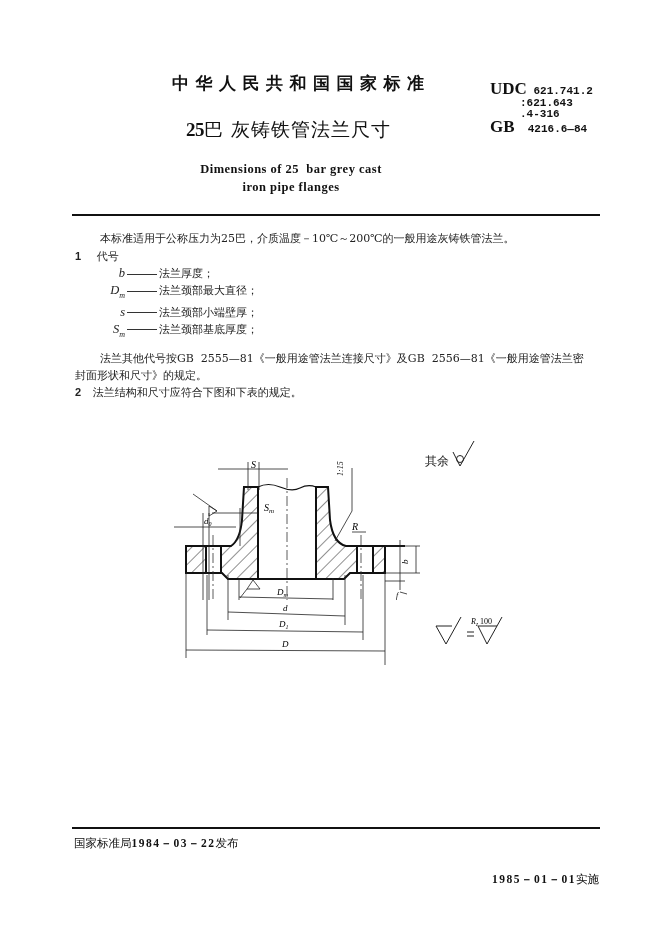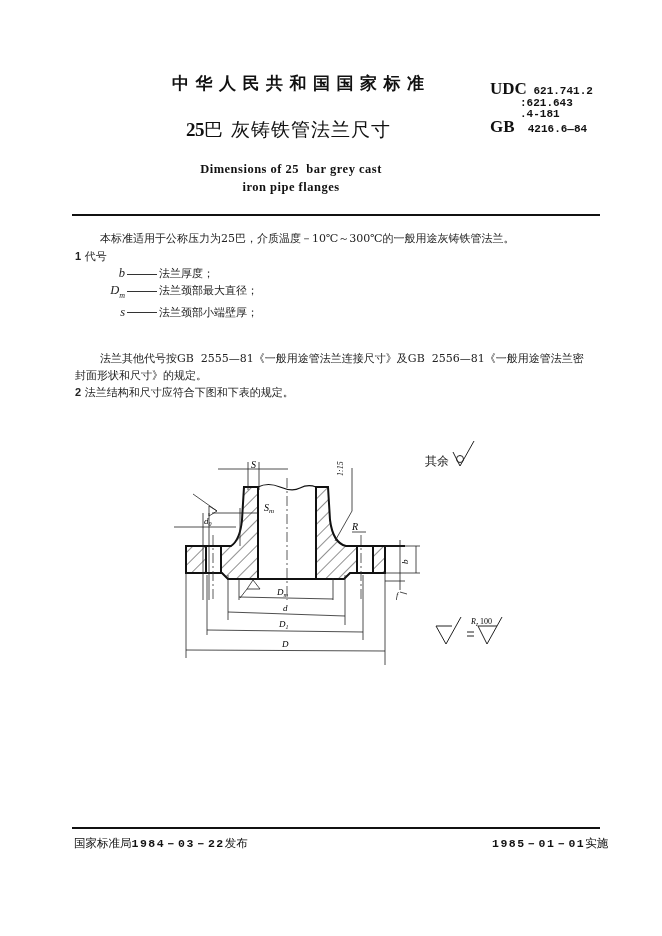--- a/index.html
+++ b/index.html
@@ -13,64 +13,65 @@
   .udc { left:490px; top:83px; font-family:"Liberation Mono", monospace; font-weight:bold; font-size:11px; line-height:11.5px; white-space:pre; }
   .udc .lbl { font-family:"Liberation Serif", serif; font-size:17px; }
   .rule-top { left:72px; top:214px; width:528px; height:1.6px; background:#111; }
   .rule-bottom { left:72px; top:827px; width:528px; height:1.6px; background:#111; }
   .body-text { font-family:"DejaVu Serif", serif; font-size:11px; color:#222; white-space:nowrap; }
   .sec-num { font-family:"Liberation Sans", sans-serif; font-weight:bold; font-size:11px; }
   .sym { font-family:"Liberation Serif", serif; font-style:italic; font-size:12.5px; display:inline-block; text-align:right; }
   .sym sub { font-size:8px; }
   .dash { display:inline-block; width:30px; border-top:1px solid #333; vertical-align:middle; margin:0 2px 0 2px; }
   .footer-left { left:74px; top:836px; font-family:"DejaVu Sans", sans-serif; font-size:11.5px; white-space:nowrap; }
-  .footer-right { left:492px; top:836px; font-family:"DejaVu Sans", sans-serif; font-size:11.5px; white-space:nowrap; }
-  .footer-left .d, .footer-right .d { font-family:Liberation Mono, monospace; font-weight:bold; letter-spacing:1.5px; }
+  .footer-right { left:492px; top:872px; font-family:"DejaVu Sans", sans-serif; font-size:11.5px; white-space:nowrap; }
+  .footer-left .d, .footer-right .d { font-family:Liberation Serif, serif; font-weight:bold; letter-spacing:1.5px; }
   svg text { font-family:"Liberation Serif", serif; font-style:italic; }
 </style>
 </head>
 <body>
 
 <div class="abs header-cn">中华人民共和国国家标准</div>
 
 <div class="abs title">
   <span class="num">25</span><span>巴 灰铸铁管法兰尺寸</span>
 </div>
 
 <div class="abs title-en">
   <div style="white-space:pre;">Dimensions of 25  bar grey cast</div>
   <div>iron pipe flanges</div>
 </div>
 
 <div class="abs udc"><span class="lbl">UDC</span> <span>621.741.2</span>
 <span style="padding-left:30px;display:inline-block">:621.643</span>
-<span style="padding-left:30px;display:inline-block">.4-181</span>
+<span style="padding-left:30px;display:inline-block">.4-316</span>
 <span class="lbl">GB</span>  <span>4216.6—84</span></div>
 
 <div class="abs rule-top"></div>
 
-<div class="abs body-text" style="left:100px; top:231px;">本标准适用于公称压力为25巴，介质温度－10℃～300℃的一般用途灰铸铁管法兰。</div>
+<div class="abs body-text" style="left:100px; top:231px;">本标准适用于公称压力为25巴，介质温度－10℃～200℃的一般用途灰铸铁管法兰。</div>
 
 <div class="abs body-text" style="left:75px; top:249px;">
   <span class="sec-num">1</span>
-  <span style="">代号</span>
+  <span style="margin-left:12px">代号</span>
 </div>
 
 <div class="abs body-text" style="left:95px; top:265px; line-height:17px;">
   <div><span class="sym" style="width:30px">b</span><span class="dash"></span><span>法兰厚度；</span></div>
   <div><span class="sym" style="width:30px"><span>D</span><sub>m</sub></span><span class="dash"></span><span>法兰颈部最大直径；</span></div>
   <div><span class="sym" style="width:30px">s</span><span class="dash"></span><span>法兰颈部小端壁厚；</span></div>
+  <div><span class="sym" style="width:30px"><span>S</span><sub>m</sub></span><span class="dash"></span><span>法兰颈部基底厚度；</span></div>
 </div>
 
 <div class="abs body-text" style="left:100px; top:351px; white-space:pre;">法兰其他代号按GB  2555—81《一般用途管法兰连接尺寸》及GB  2556—81《一般用途管法兰密</div>
 <div class="abs body-text" style="left:75px; top:368px;">封面形状和尺寸》的规定。</div>
 
 <div class="abs body-text" style="left:75px; top:385px;">
   <span class="sec-num">2</span>
-  <span style="margin-left:0">法兰结构和尺寸应符合下图和下表的规定。</span>
+  <span style="margin-left:8px">法兰结构和尺寸应符合下图和下表的规定。</span>
 </div>
 
 <svg class="abs" style="left:0; top:0;" width="662" height="936">
   <defs>
     <pattern id="hatch" patternUnits="userSpaceOnUse" width="9" height="9" patternTransform="rotate(45)">
       <line x1="0" y1="0" x2="0" y2="9" stroke="#222" stroke-width="1"></line>
     </pattern>
   </defs>
 
   <g stroke="#111" stroke-width="2" fill="url(#hatch)">

